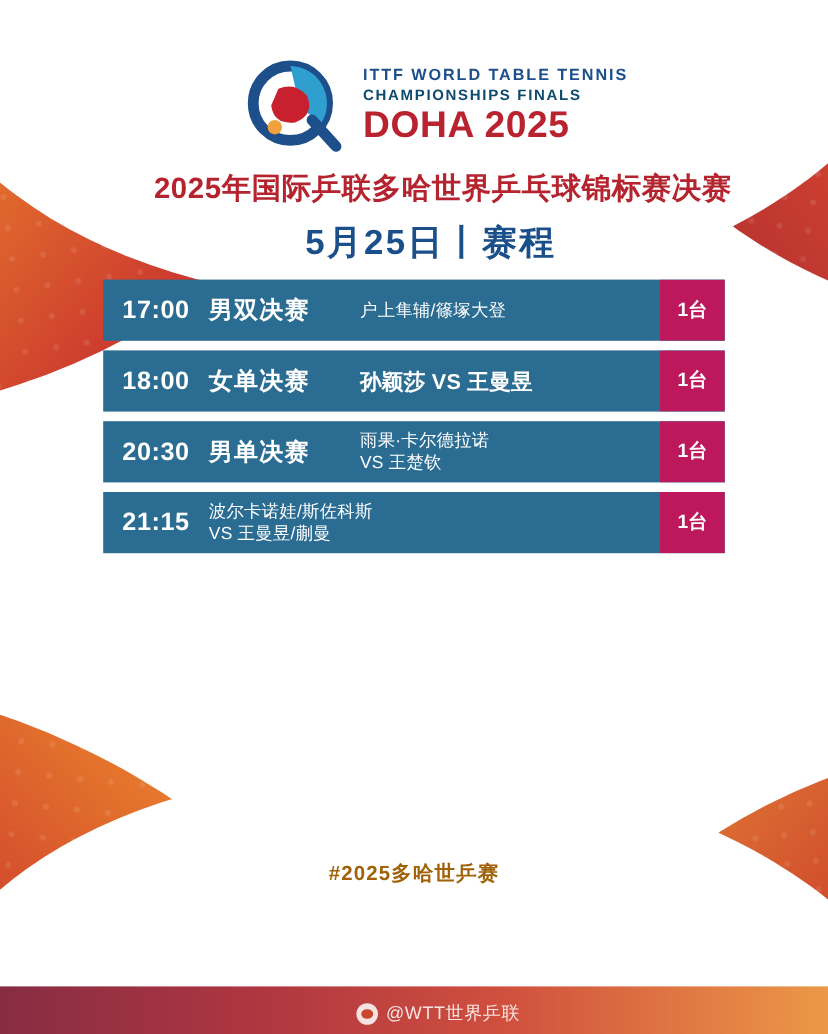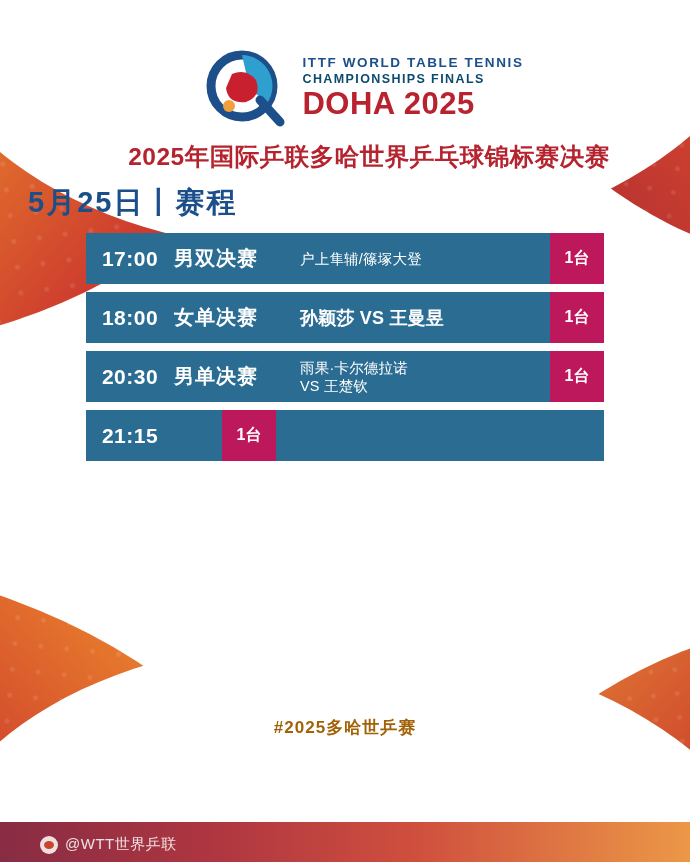--- a/index.html
+++ b/index.html
@@ -106,21 +106,21 @@
     font-size: 31px; letter-spacing: 0.5px; color: #b8232f; font-weight: bold;
     margin-top: 2px; line-height: 1;
   }
 
   
   .title-cn {
     position: absolute; left: 0; top: 140px; width: 690px; text-align: center;
     font-size: 24.5px; font-weight: bold; color: #b5232f; letter-spacing: 0.5px; margin-left: 24px;
   }
   .subtitle-cn {
-    position: absolute; left: 0; top: 183px; width: 690px; 
+    position: absolute; left: 0; top: 183px; width: 690px; text-align: center;
     font-size: 29px; font-weight: bold; color: #1b4f8a; letter-spacing: 2px; padding-left: 28px;
   }
 
   
   .match-list { position: absolute; left: 86px; top: 233px; width: 518px; }
   .match-row {
     display: flex; align-items: stretch; height: 51px;
     background: #2a6c92; margin-bottom: 8px; overflow: hidden;
   }
   .m-time {
@@ -149,21 +149,21 @@
 
   
   .hashtag {
     position: absolute; left: 0; top: 716px; width: 690px; text-align: center;
     font-size: 17px; color: #a16207; font-weight: bold; letter-spacing: 1px;
   }
 
   
   .watermark {
     position: absolute; left: 0; bottom: 8px; width: 690px;
-    display: flex; align-items: center; justify-content: flex-start; gap: 7px;
+    display: flex; align-items: center; justify-content: center; gap: 7px;
     color: rgba(255,255,255,0.85); font-size: 15px; letter-spacing: 0.5px; padding-left: 40px;
   }
   .wb-logo {
     width: 18px; height: 18px; border-radius: 50%;
     background: rgba(255,255,255,0.85);
     display: inline-block; position: relative;
   }
   .wb-logo::after {
     content: ""; position: absolute; left: 4px; top: 5px;
     width: 10px; height: 8px; border-radius: 50%;
@@ -231,20 +231,24 @@
         <div class="m-event">男单决赛</div>
         <div class="m-players">
           <div class="p-line">雨果·卡尔德拉诺</div>
           <div class="p-line">VS 王楚钦</div>
         </div>
         <div class="m-table">1台</div>
       </div>
 
       <div class="match-row">
         <div class="m-time">21:15</div>
+        <div class="m-players">
+          <div class="p-line">波尔卡诺娃/斯佐科斯</div>
+          <div class="p-line">VS 王曼昱/蒯曼</div>
+        </div>
         <div class="m-table">1台</div>
       </div>
 
     </div>
 
     <div class="hashtag">#2025多哈世乒赛</div>
 
     <div class="watermark">
       <span class="wb-logo"></span>
       <span>@WTT世界乒联</span>

